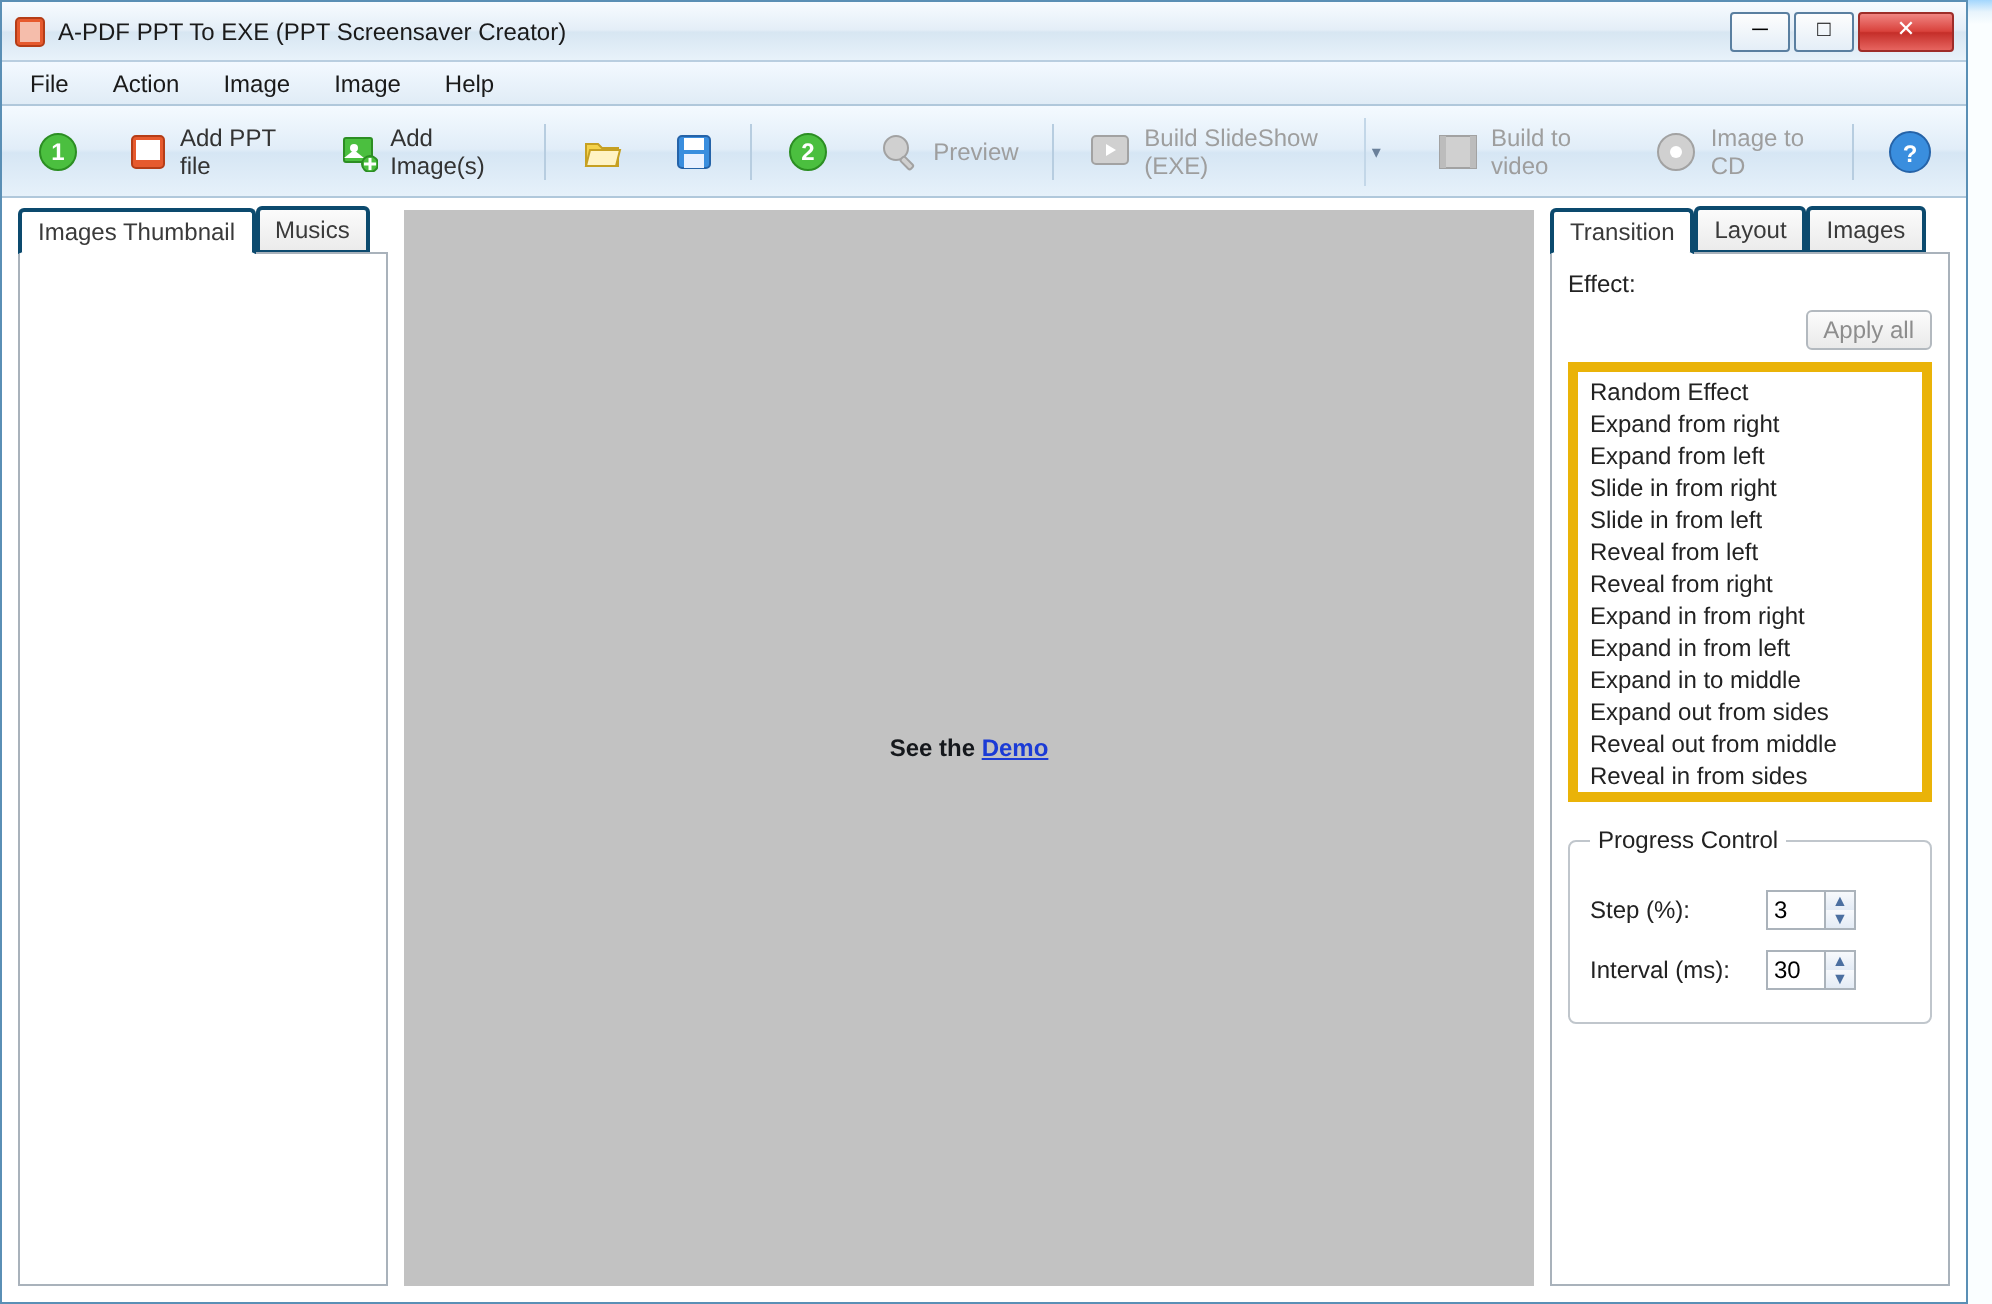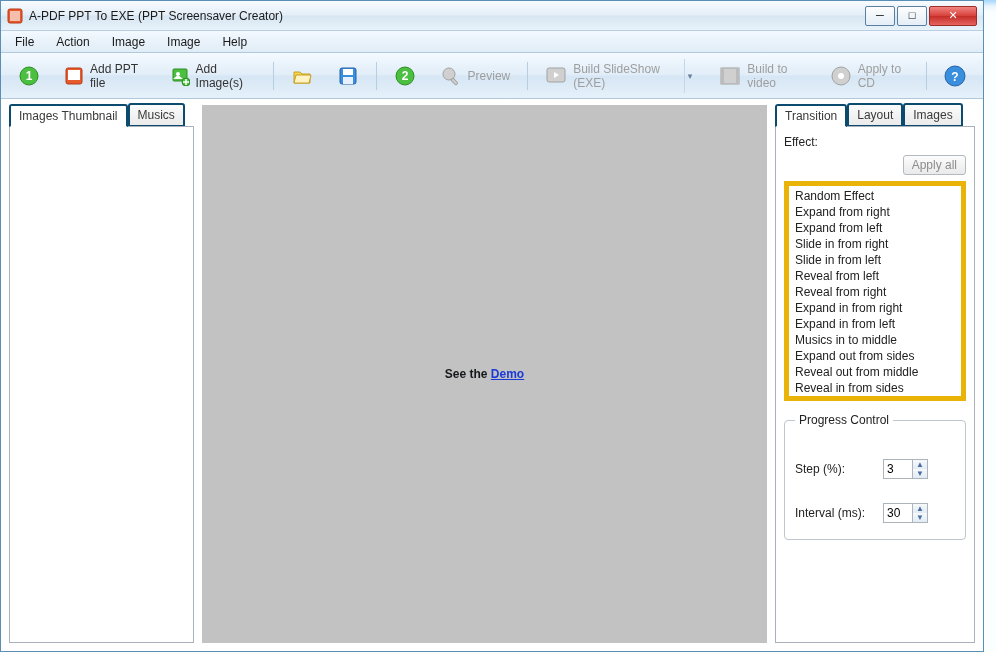--- a/index.html
+++ b/index.html
@@ -40,21 +40,21 @@
 
   .right-body { border:1px solid #a9b2bb; margin-top:-1px; flex:1; padding:8px; display:flex; flex-direction:column; min-height:0; overflow:hidden; }
   .eff-label { color:#222; margin-bottom:6px; }
   .apply-row { display:flex; justify-content:flex-end; }
   .btn-small { padding:2px 8px; border:1px solid #b3b9bf; border-radius:3px; background:linear-gradient(to bottom,#fcfcfc,#eaeaea); color:#8d8d8d; cursor:default; }
   .effect-list { border:5px solid #eab308; height:220px; overflow-y:auto; margin-top:6px; padding:2px; }
   .effect-item { padding:1px 4px; color:#222; cursor:pointer; white-space:nowrap; }
 
   fieldset.pc { border:1px solid #c0c6cc; border-radius:4px; margin-top:12px; padding:8px 10px 16px; }
   fieldset.pc legend { padding:0 4px; color:#222; }
-  .spin-row { display:flex; align-items:center; margin-top:24px; gap:8px; }
+  .spin-row { display:flex; align-items:center; margin-top:10px; gap:8px; }
   .spin-row label { width:80px; text-align:left; color:#222; }
   .spin { display:flex; border:1px solid #abb3bb; }
   .spin input { width:28px; border:none; padding:2px 3px; outline:none; }
   .spin .spin-btns { width:15px; display:flex; flex-direction:column; border-left:1px solid #abb3bb; }
   .spin .sb { flex:1; display:flex; align-items:center; justify-content:center; font-size:8px; line-height:1; cursor:pointer; background:linear-gradient(#f7f9fc,#e3ebf5); color:#4b6fa0; }
   
   
   .c-green { fill:#4bbf3f; stroke:#2c8e23; }
   .c-blue  { fill:#3a8ede; stroke:#2563a8; }
   .c-yellow{ fill:#f5d24a; stroke:#c6a022; }
@@ -185,21 +185,21 @@
       </span>
       <span>Build to video</span>
     </div>
     <div class="tbtn disabled">
       <span class="icon-box">
         <svg width="22" height="22">
             <circle cx="11" cy="11" r="9" class="c-grey"></circle>
             <circle cx="11" cy="11" r="3" fill="#fff"></circle>
           </svg>
       </span>
-      <span>Apply to CD</span>
+      <span>Image to CD</span>
     </div>
     <div class="sep"></div>
     <div class="tbtn">
       <span class="icon-box">
         <svg width="22" height="22">
             <circle cx="11" cy="11" r="10" class="c-blue"></circle>
             <text x="11" y="16" text-anchor="middle" fill="#fff" font-size="14" font-weight="bold">?</text>
           </svg>
       </span>
     </div>
@@ -235,21 +235,21 @@
         <div class="effect-list" id="effect-list">
             <div class="effect-item">Random Effect</div>
             <div class="effect-item">Expand from right</div>
             <div class="effect-item">Expand from left</div>
             <div class="effect-item">Slide in from right</div>
             <div class="effect-item">Slide in from left</div>
             <div class="effect-item">Reveal from left</div>
             <div class="effect-item">Reveal from right</div>
             <div class="effect-item">Expand in from right</div>
             <div class="effect-item">Expand in from left</div>
-            <div class="effect-item">Musics in to middle</div>
+            <div class="effect-item">Expand in to middle</div>
             <div class="effect-item">Expand out from sides</div>
             <div class="effect-item">Reveal out from middle</div>
             <div class="effect-item">Reveal in from sides</div>
             <div class="effect-item">Expand in from sides</div>
           </div>
         <fieldset class="pc">
           <legend>Progress Control</legend>
           <div class="spin-row">
             <label>Step (%):</label>
             <div class="spin">

